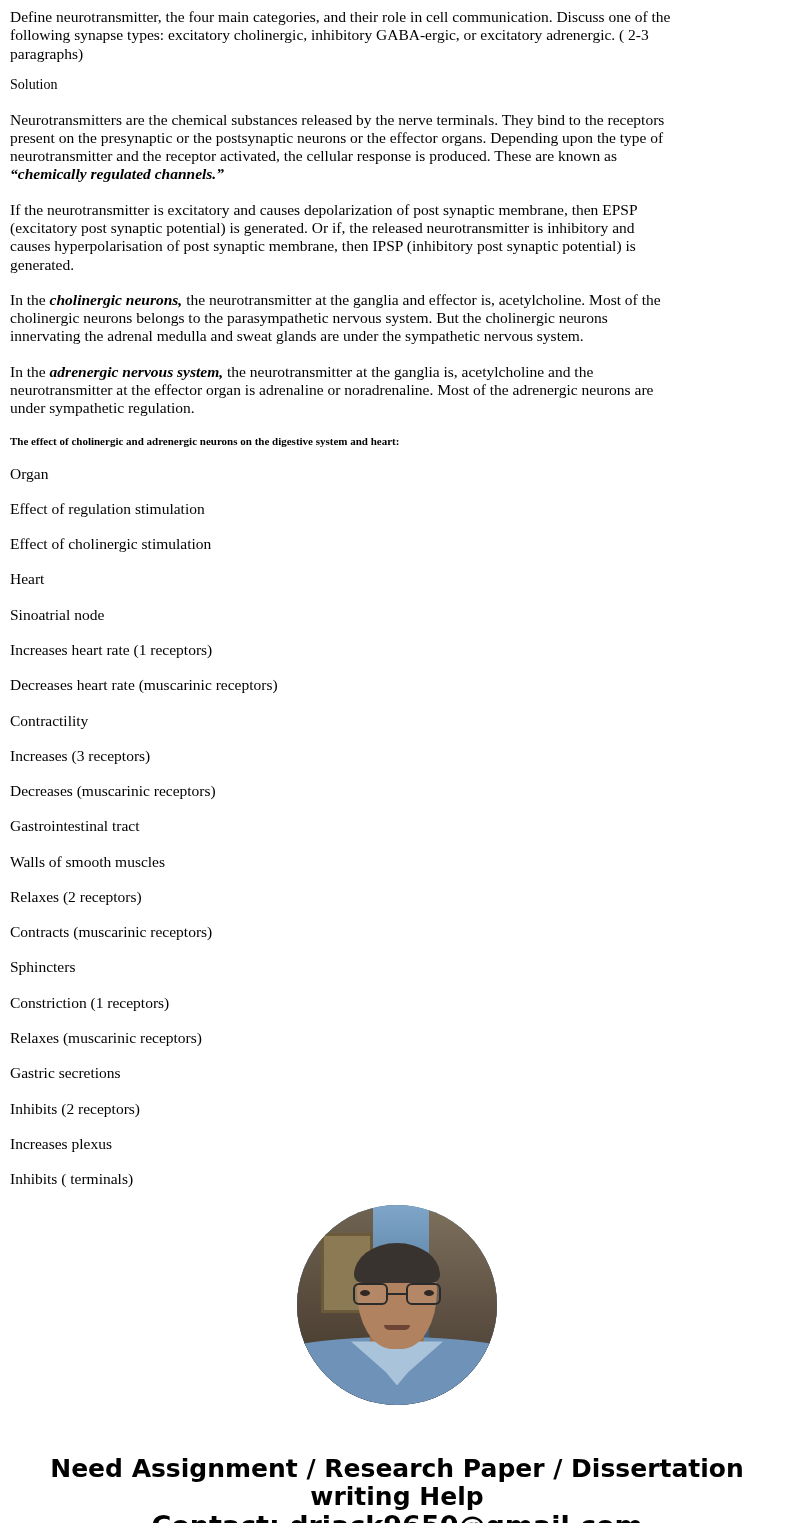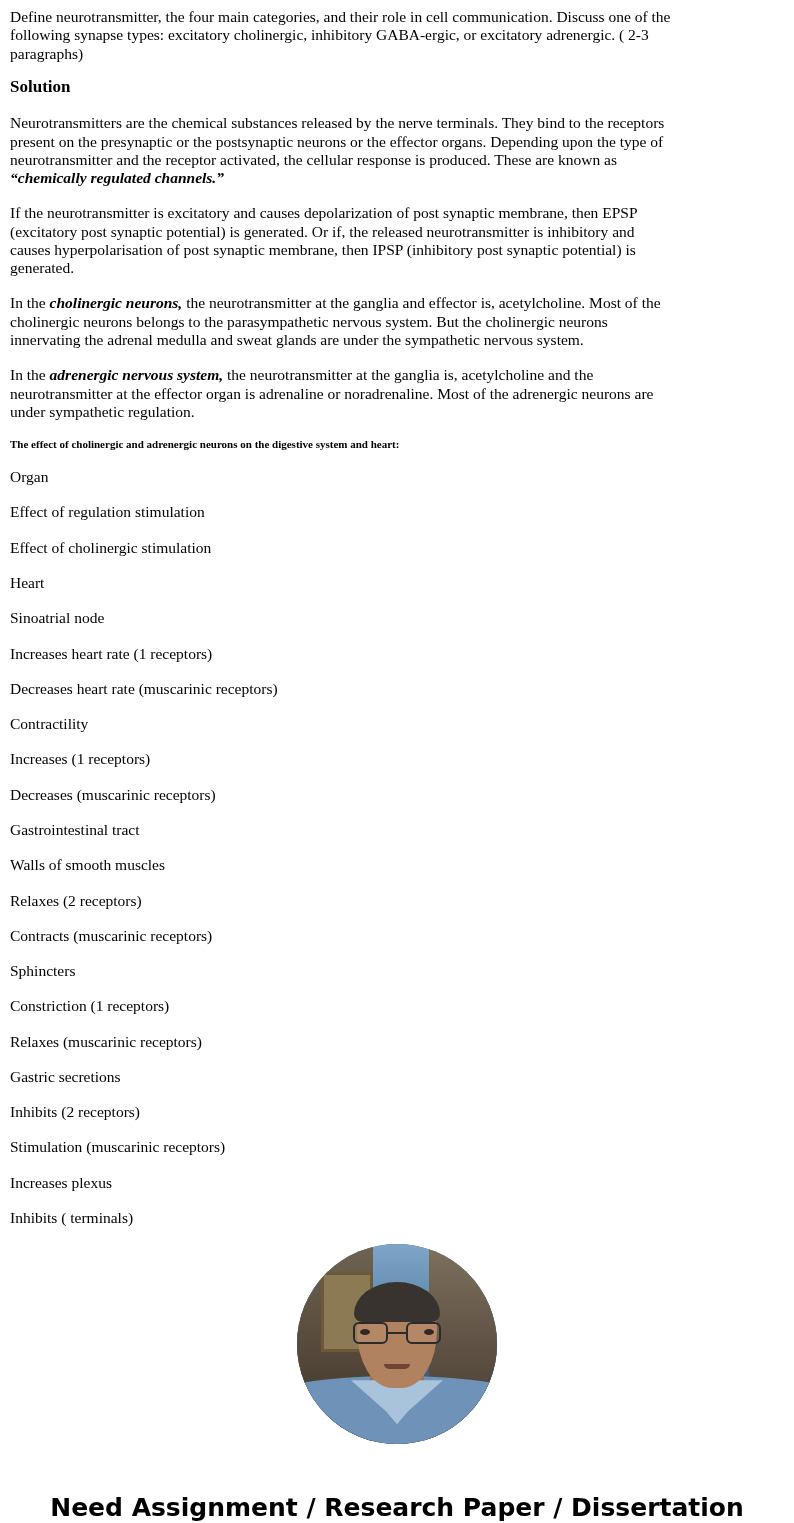--- a/index.html
+++ b/index.html
@@ -19,22 +19,22 @@
     box-sizing: border-box;
     padding: 8px 10px 0 10px;
     position: relative;
   }
   .prompt {
     font-size: 15.5px;
     line-height: 1.18;
     margin: 0 0 14px 0;
   }
   h2.solution-heading {
-    font-size: 17px;
-    font-weight: bold;
+    font-size: 14px;
+    font-weight: normal;
     margin: 0 0 16px 0;
     line-height: 1.2;
   }
   p.para {
     font-size: 15.5px;
     line-height: 1.18;
     margin: 17px 0 17px 0;
   }
   .bi {
     font-weight: bold;
@@ -227,32 +227,31 @@
 
   <div>
     <p class="table-line">Organ</p>
     <p class="table-line">Effect of regulation stimulation</p>
     <p class="table-line">Effect of cholinergic stimulation</p>
     <p class="table-line">Heart</p>
     <p class="table-line">Sinoatrial node</p>
     <p class="table-line">Increases heart rate (1 receptors)</p>
     <p class="table-line">Decreases heart rate (muscarinic receptors)</p>
     <p class="table-line">Contractility</p>
-    <p class="table-line">Increases (1 receptors)</p>
+    <p class="table-line">Increases (3 receptors)</p>
     <p class="table-line">Decreases (muscarinic receptors)</p>
     <p class="table-line">Gastrointestinal tract</p>
     <p class="table-line">Walls of smooth muscles</p>
     <p class="table-line">Relaxes (2 receptors)</p>
     <p class="table-line">Contracts (muscarinic receptors)</p>
     <p class="table-line">Sphincters</p>
     <p class="table-line">Constriction (1 receptors)</p>
     <p class="table-line">Relaxes (muscarinic receptors)</p>
     <p class="table-line">Gastric secretions</p>
     <p class="table-line">Inhibits (2 receptors)</p>
-    <p class="table-line">Stimulation (muscarinic receptors)</p>
     <p class="table-line">Increases plexus</p>
     <p class="table-line">Inhibits ( terminals)</p>
   </div>
 
 </div>
 
 <div class="photo-block">
   <div class="avatar">
     <div class="sky"></div>
     <div class="wallL"></div>

